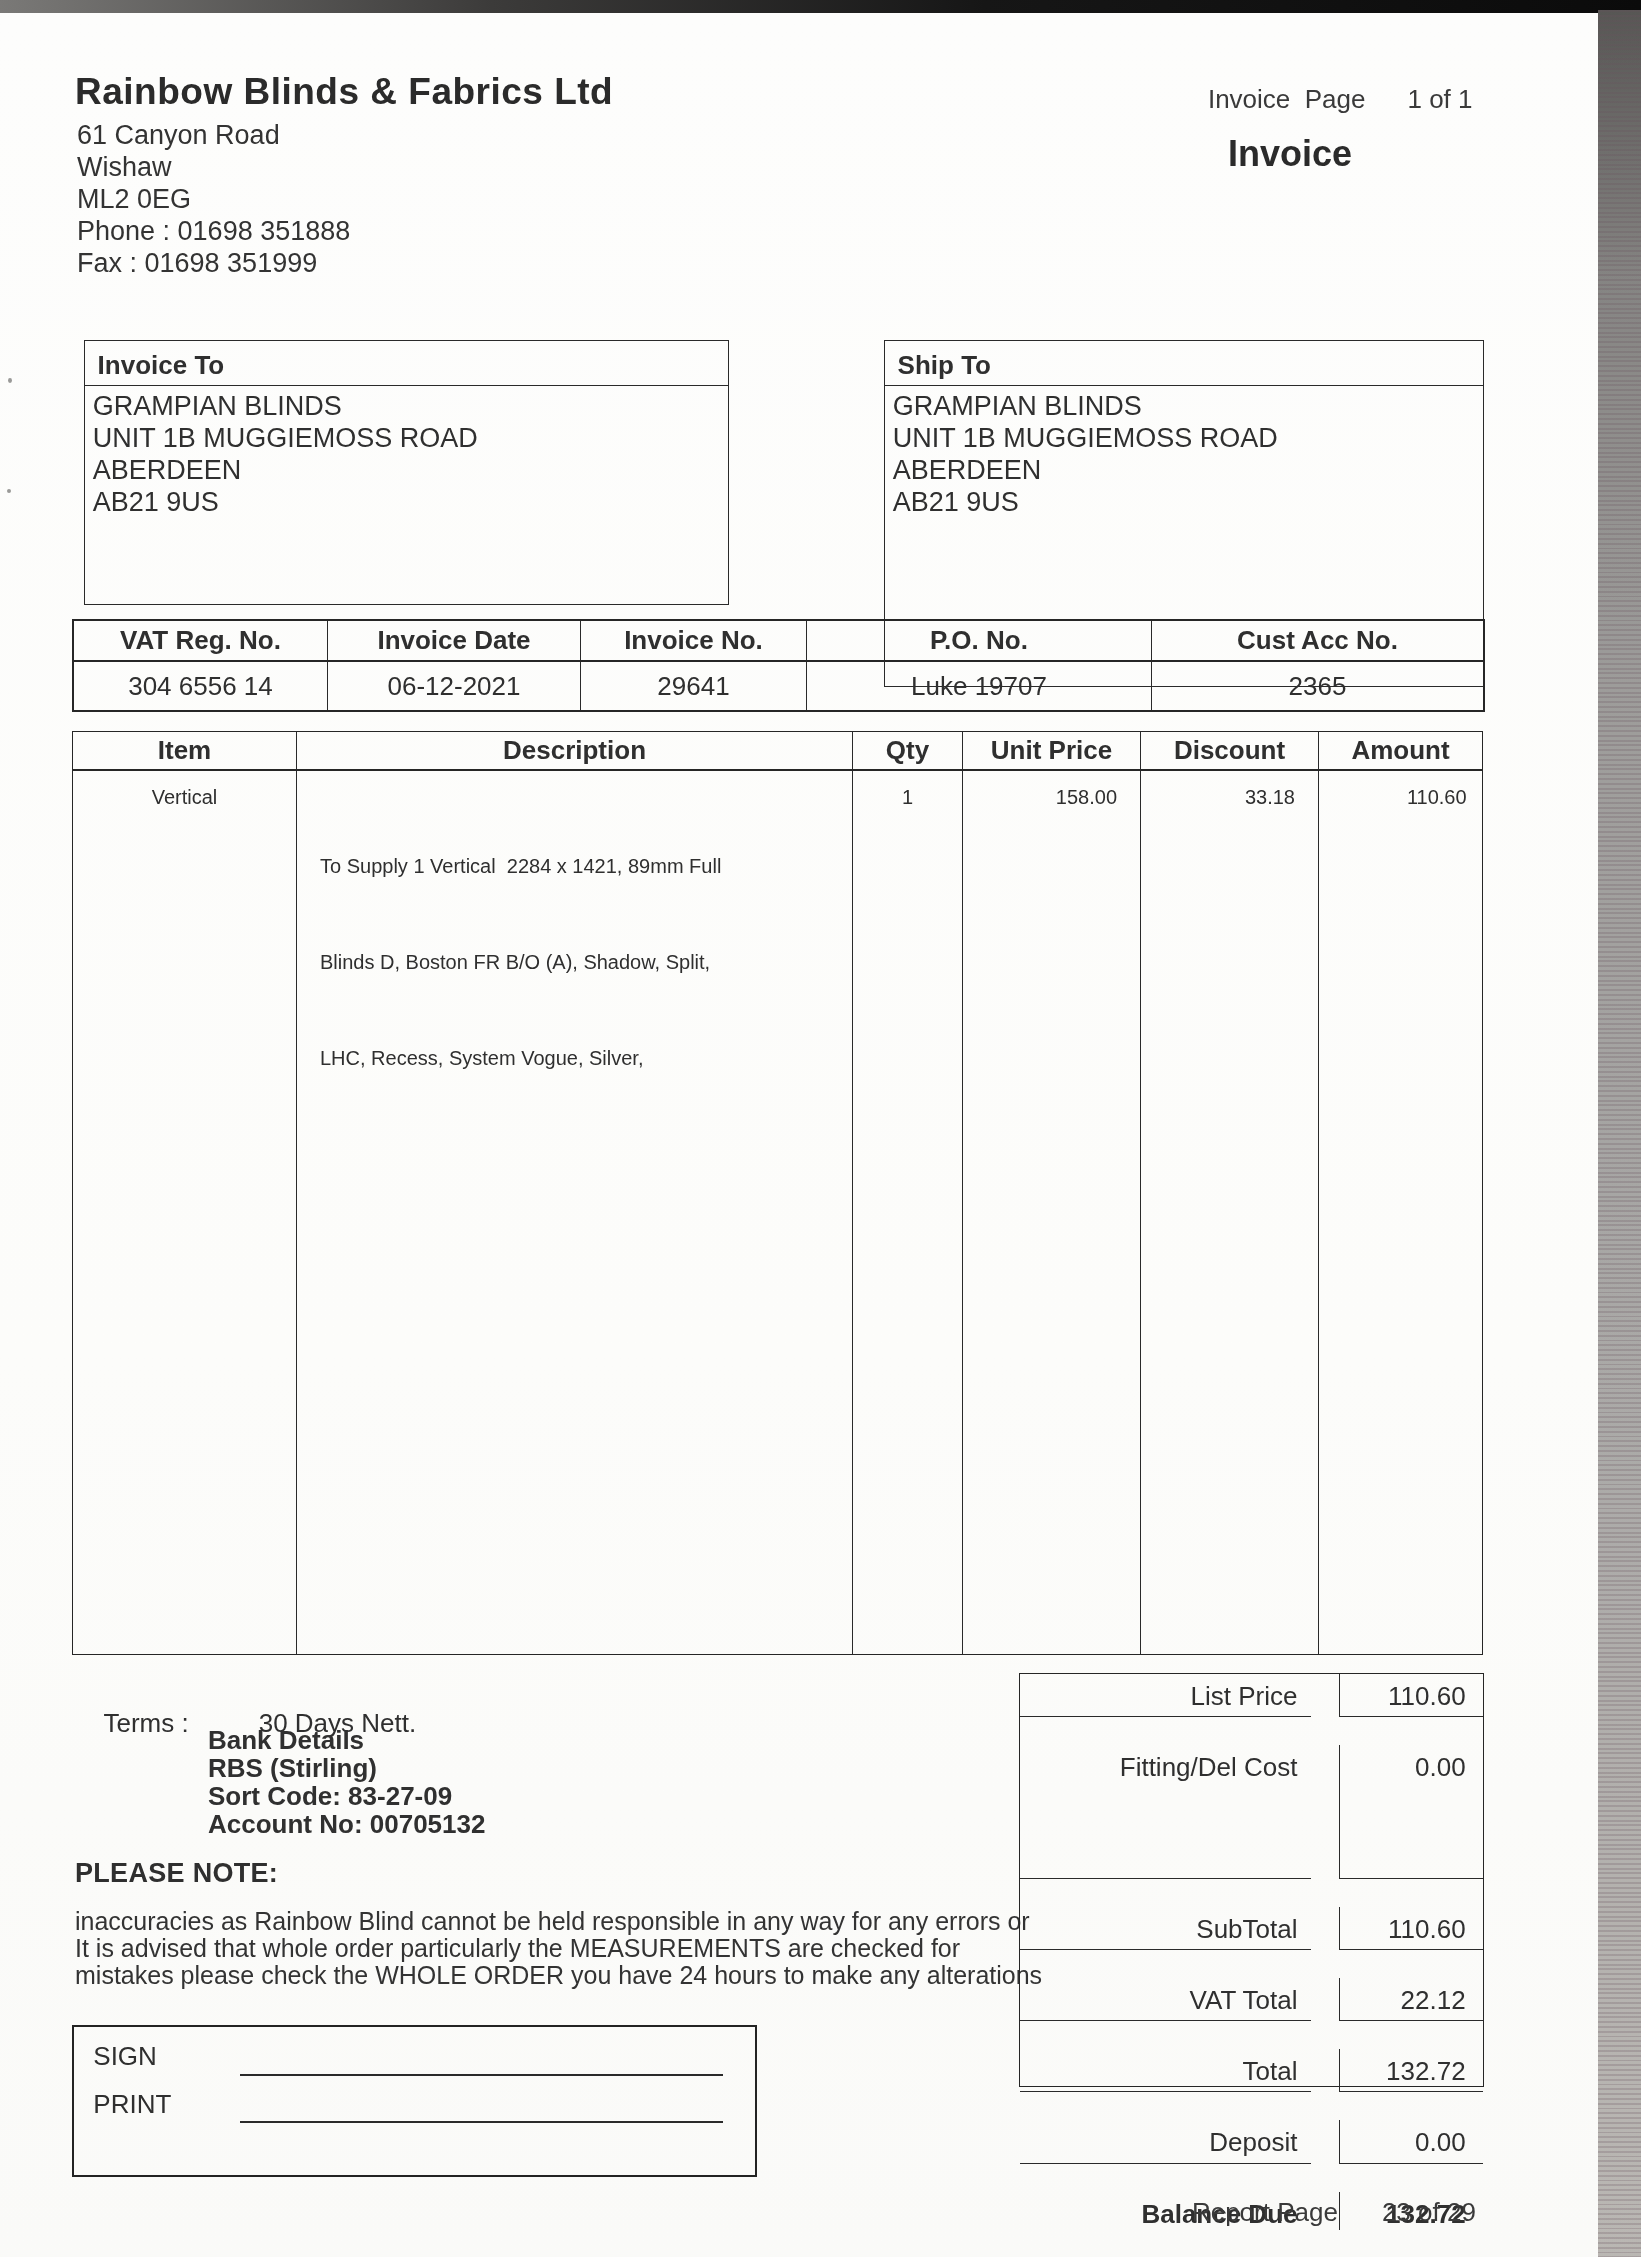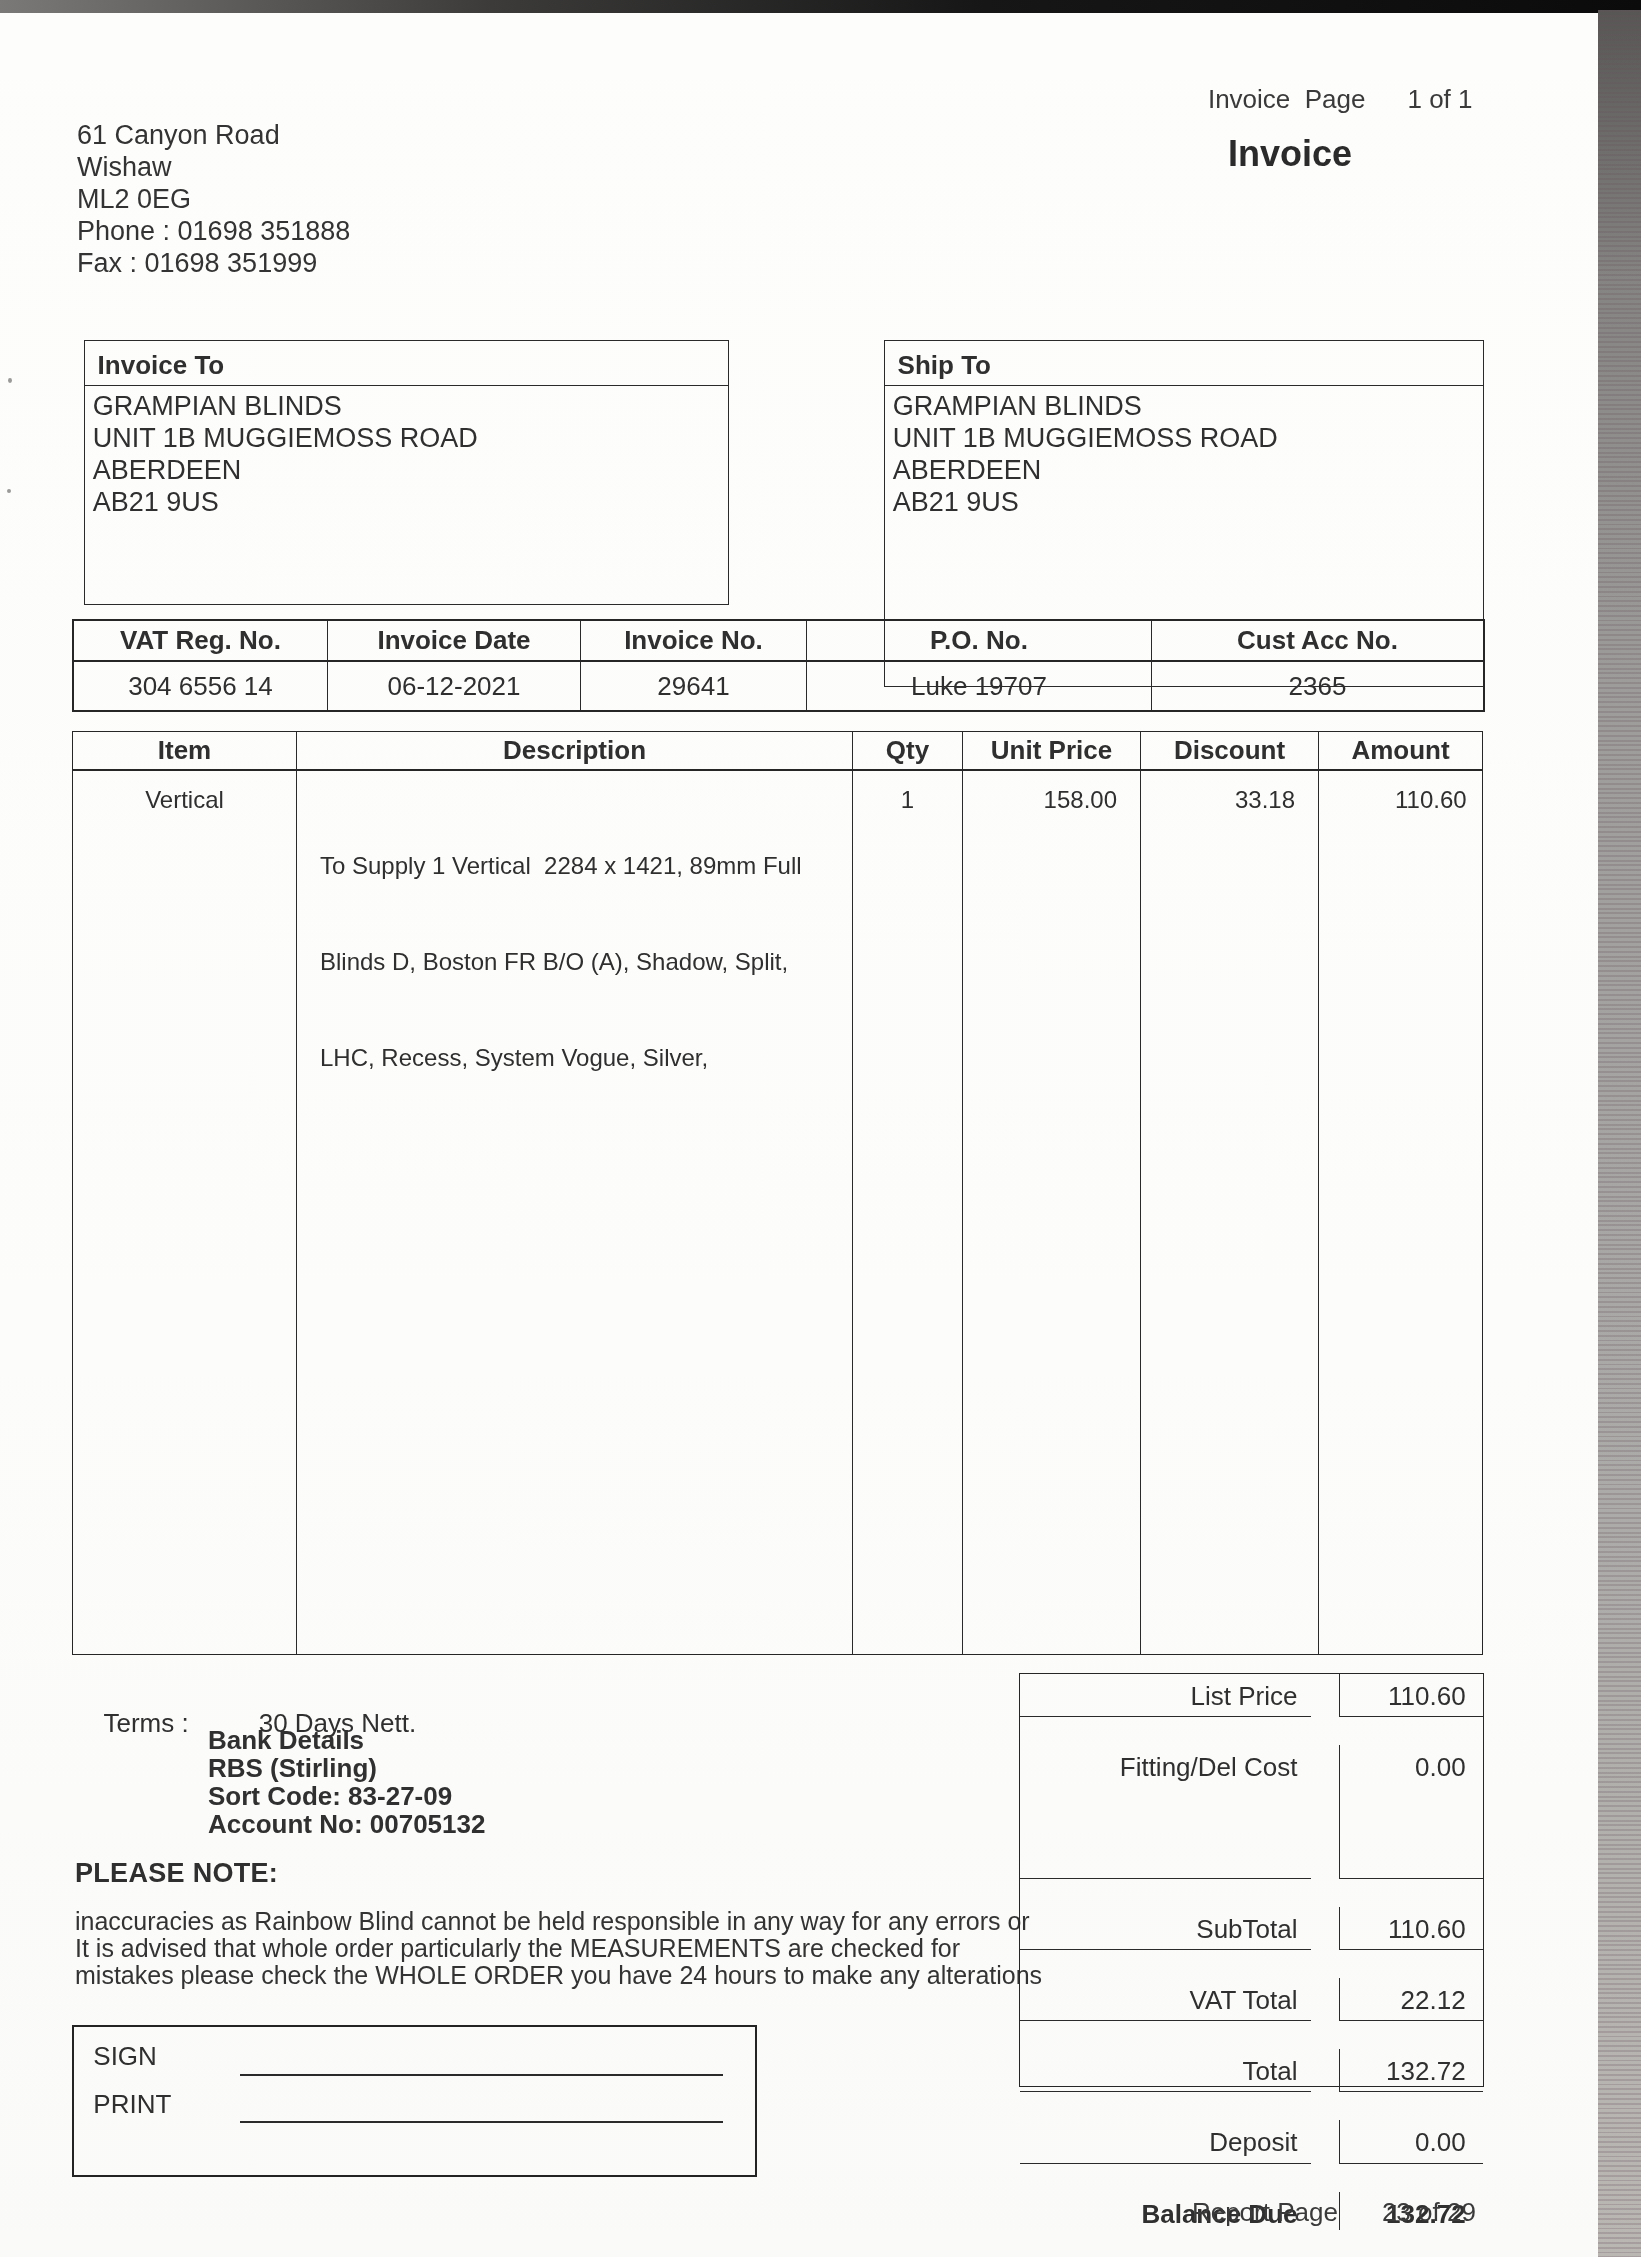--- a/index.html
+++ b/index.html
@@ -61,21 +61,21 @@
     position:absolute;left:72px;top:731px;width:1411px;height:924px;
     border:1.9px solid #262626;box-sizing:border-box;
     display:grid;
     grid-template-columns:223px 556px 110px 178px 178px 1fr;
     grid-template-rows:39px 1fr;
   }
   .items-table .th{
     display:flex;align-items:center;justify-content:center;
     font-weight:bold;font-size:26px;border-bottom:2.9px solid #262626;box-sizing:border-box;
   }
-  .items-table .td{box-sizing:border-box;font-size:24px;padding-top:15.4px;}
+  .items-table .td{box-sizing:border-box;font-size:20px;padding-top:15.4px;}
   .items-table .th + .th, .items-table .td + .td{border-left:1.9px solid #2a2a2a;}
   .td.item-cell{text-align:center;}
   .td.desc-cell{padding-left:23px;line-height:32px;white-space:pre-wrap;}
   .td.qty-cell{text-align:center;}
   .td.num-cell{text-align:right;padding-right:23px;}
   .td.amt-cell{text-align:right;padding-right:15.4px;}
 
   
   .terms{left:75px;top:1677px;font-size:26px;font-weight:normal;}
   .terms .t-val{margin-left:70px;}
@@ -116,20 +116,21 @@
 
   <div class="scan-top-band"></div>
   <div class="scan-right-strip"></div>
   <div class="speck" style="left:7.7px;top:378px;width:3.9px;height:4.8px;"></div>
   <div class="speck" style="left:6.8px;top:489px;width:3.9px;height:3.9px;"></div>
 
   <div class="txt page-info">
     <span>Invoice  Page</span><span class="val">1 of 1</span>
   </div>
 
+  <div class="txt company-name">Rainbow Blinds &amp; Fabrics Ltd</div>
 
   <div class="company-address">
     <div>61 Canyon Road</div>
     <div>Wishaw</div>
     <div>ML2 0EG</div>
     <div>Phone : 01698 351888</div>
     <div>Fax : 01698 351999</div>
   </div>
 
   <div class="txt invoice-title">Invoice</div>

